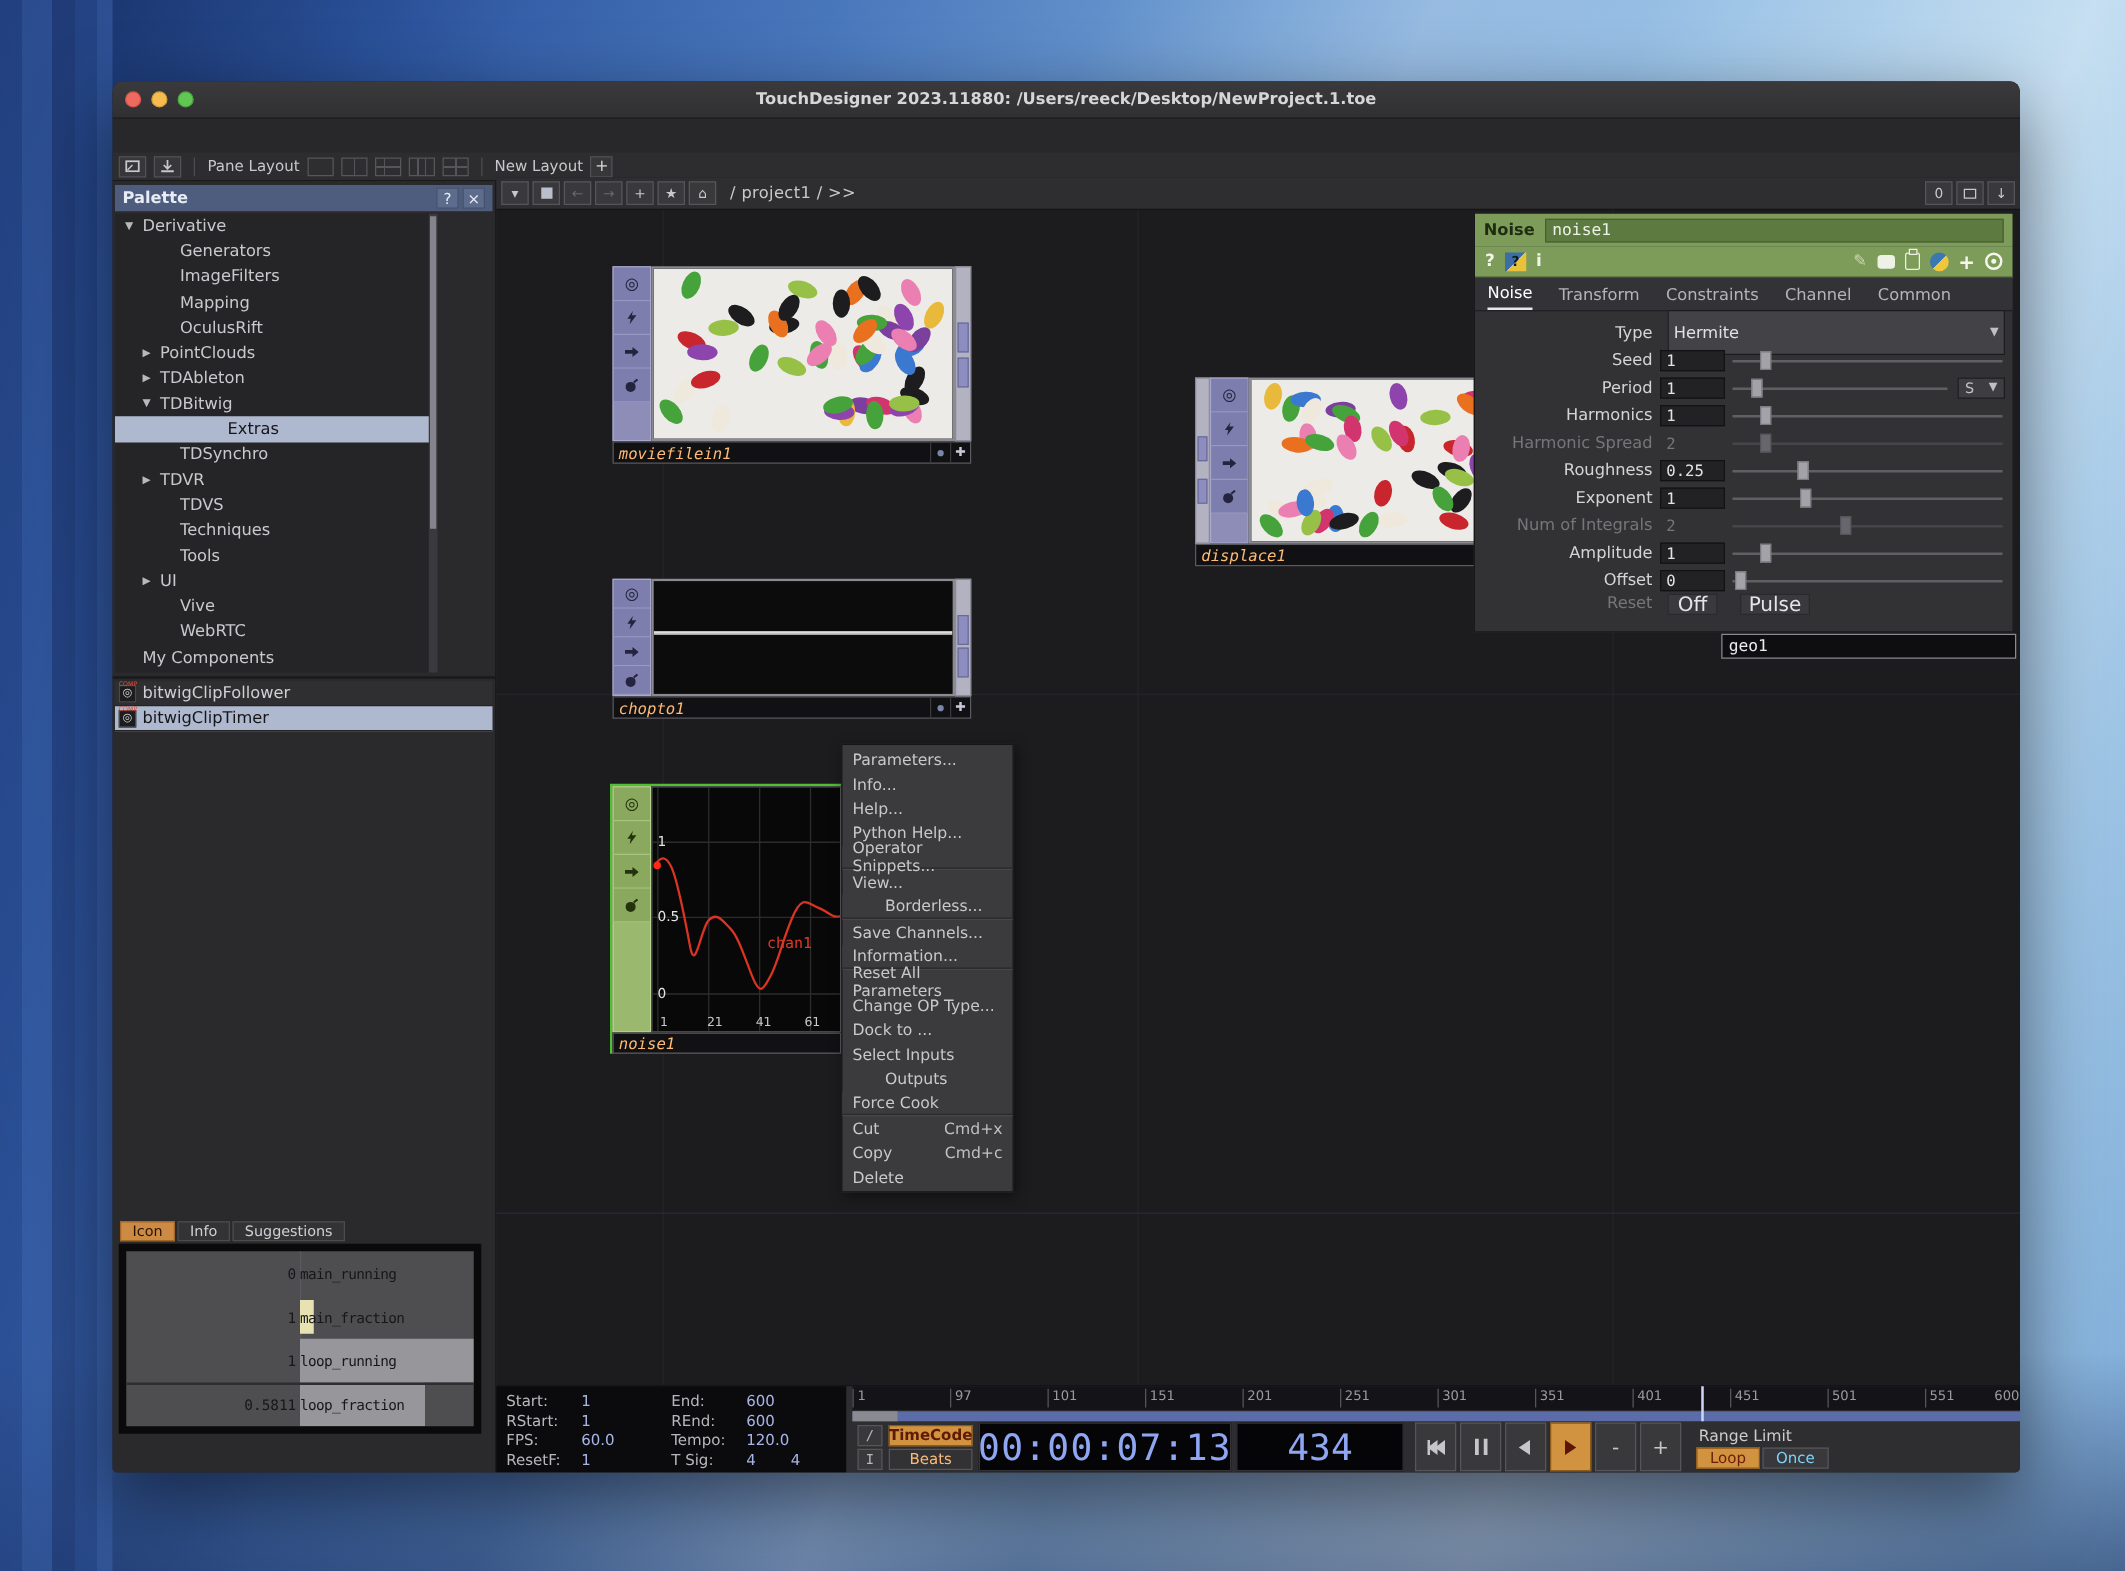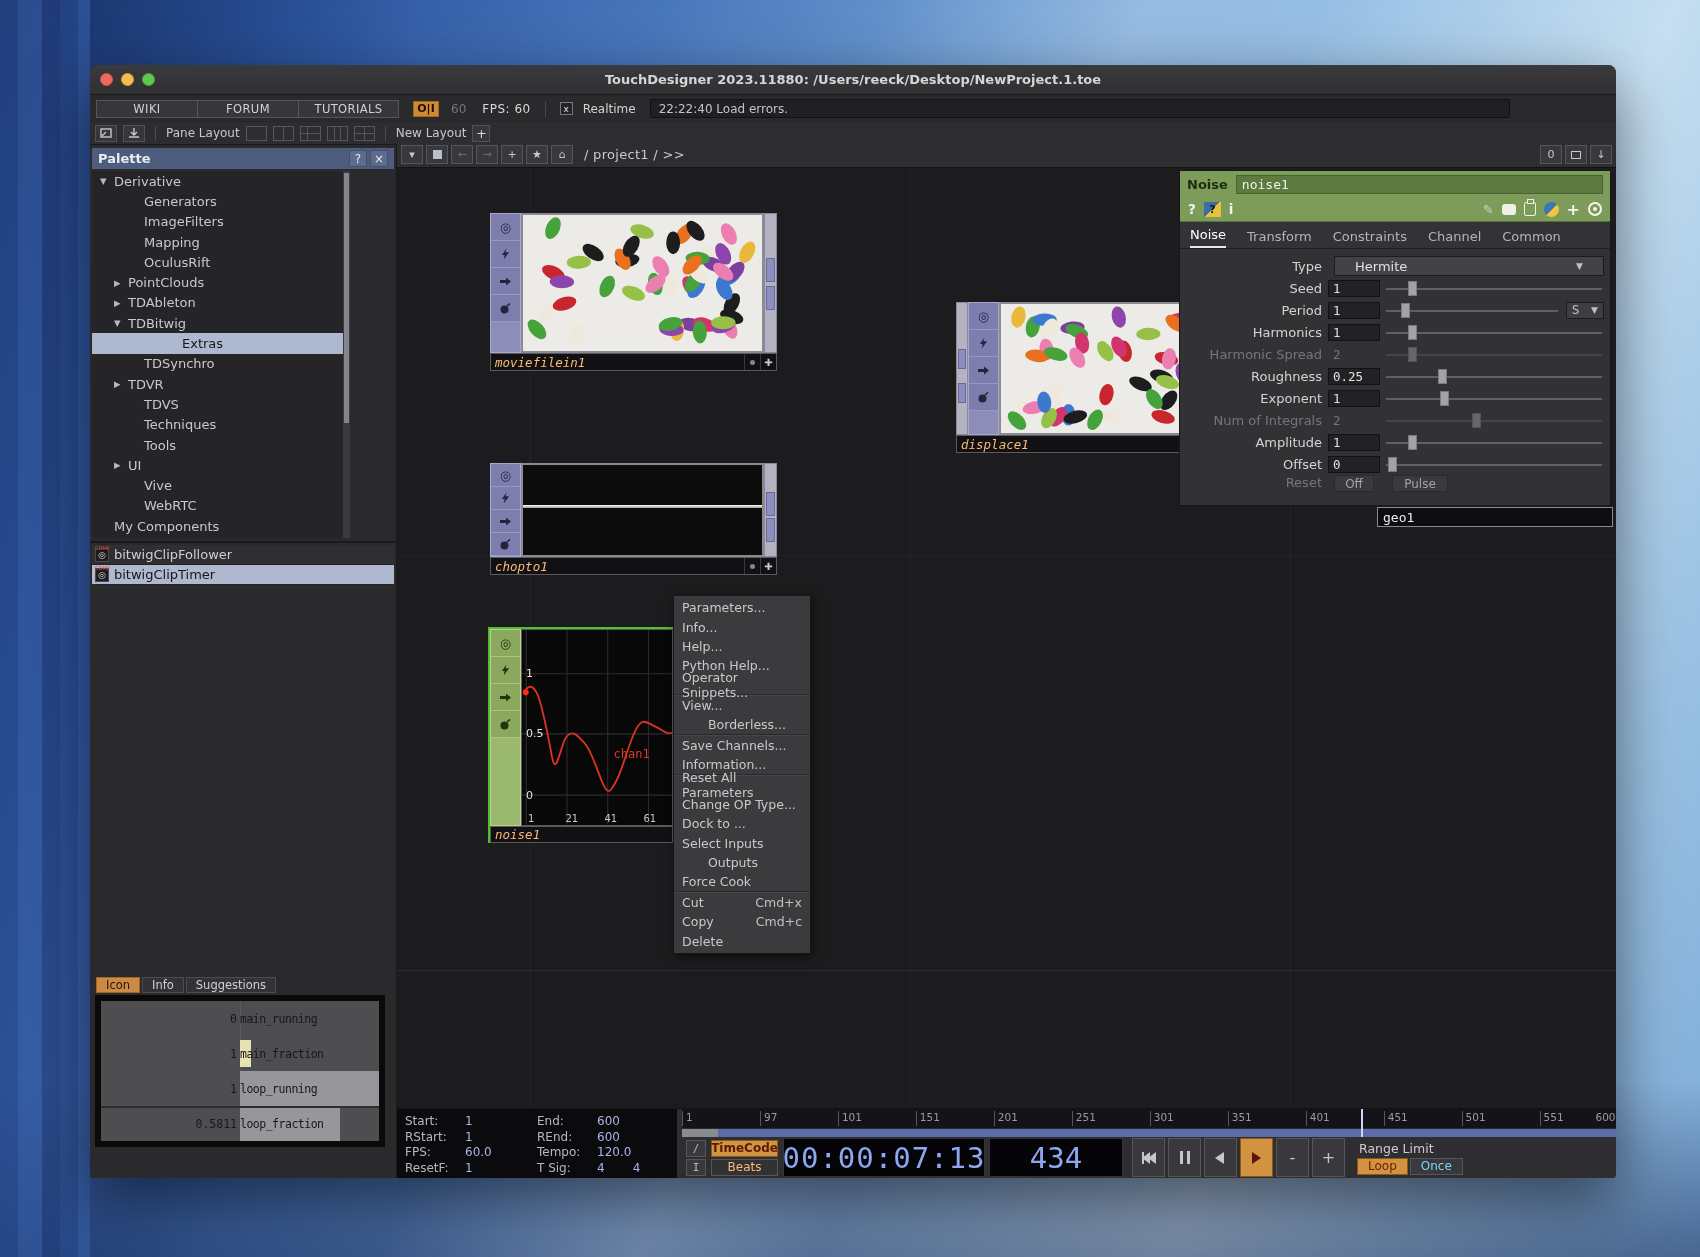--- a/index.html
+++ b/index.html
@@ -180,25 +180,25 @@
   .pslider::before { content:""; position:absolute; left:0; right:0; top:8px; height:2px; background:#606064; }
   .pknob { position:absolute; top:1px; width:9px; height:15px; background:#a2a2a8; border:1px solid #7a7a80; }
   .prow.disabled .plabel { color:#76767a; }
   .prow.disabled .pfield { background:transparent; border-color:transparent; color:#76767a; }
   .prow.disabled .pslider::before { background:#46464a; }
   .prow.disabled .pknob { background:#66666c; border-color:#54545a; }
   .punit { width:38px; height:17px; background:#3e3e42; border:1px solid #1c1c1e; color:#c2c2c6; font-size:11.5px;
     display:none; align-items:center; justify-content:space-between; padding:0 5px; margin-right:6px; }
   .punit.show { display:flex; }
   .typerow { height:22px; display:flex; align-items:center; }
-  .typedd { flex:1; height:20px; margin:0 6px; background:#434347; border:1px solid #1c1c1e; color:#e0e0e2; font-size:13px;
-    display:flex; align-items:center; justify-content:space-between; padding:0 20px; }
+  .typedd { flex:1; height:36px; margin:0 6px; background:#434347; border:1px solid #1c1c1e; color:#e0e0e2; font-size:13px;
+    display:flex; align-items:center; justify-content:space-between; padding:0 4px; }
   .caret { font-size:9px; color:#c0c0c4; }
   .resetrow { height:22px; display:flex; align-items:flex-start; }
-  .chip { height:17px; background:#3a3a3e; border:1px solid #2a2a2e; color:#a3a3a3; font-size:12px;
+  .chip { height:17px; background:#3a3a3e; border:1px solid #2a2a2e; color:#e5e5e5; font-size:16px;
     display:flex; align-items:center; justify-content:center; }
   .chip.off { width:40px; margin-left:6px; }
   .chip.pulse { width:56px; margin-left:18px; }
 
   
   .timeline { position:absolute; left:307px; right:0; bottom:0; height:70px; background:#2e2e30; border-top:1px solid #141416; display:flex; }
   .tl-info { width:280px; height:100%; background:#0b0b0e; padding:5px 0 0 8px; }
   .tl-cols { display:flex; }
   .tl-col { width:132px; }
   .inforow { height:15.5px; display:flex; font-size:12px; }
@@ -252,34 +252,20 @@
 
   <div class="titlebar">
     <div class="lights">
       <span class="light l-red"></span>
       <span class="light l-yel"></span>
       <span class="light l-grn"></span>
     </div>
     <div class="wtitle">TouchDesigner 2023.11880: /Users/reeck/Desktop/NewProject.1.toe</div>
   </div>
 
-  <div class="menubar">
-    <div class="mseg">
-      <div class="mbtn">WIKI</div>
-      <div class="mbtn">FORUM</div>
-      <div class="mbtn">TUTORIALS</div>
-    </div>
-    <div class="oi">O|I</div>
-    <span class="dim60">60</span>
-    <span class="fps">FPS:  60</span>
-    <span class="mdiv"></span>
-    <span class="rtbox">x</span>
-    <span class="rtlab">Realtime</span>
-    <div class="statusfield">22:22:40 Load errors.</div>
-  </div>
 
   <div class="layoutbar">
     <div class="tico">
       <svg width="12" height="10" viewBox="0 0 12 10">
           <rect x="1" y="1" width="10" height="8" fill="none" stroke="#c8c8cc" stroke-width="1.4"></rect>
           <path d="M2 8 L6 4" stroke="#c8c8cc" stroke-width="1.2"></path>
         </svg>
     </div>
     <div class="tico">
       <svg width="12" height="11" viewBox="0 0 12 11">

